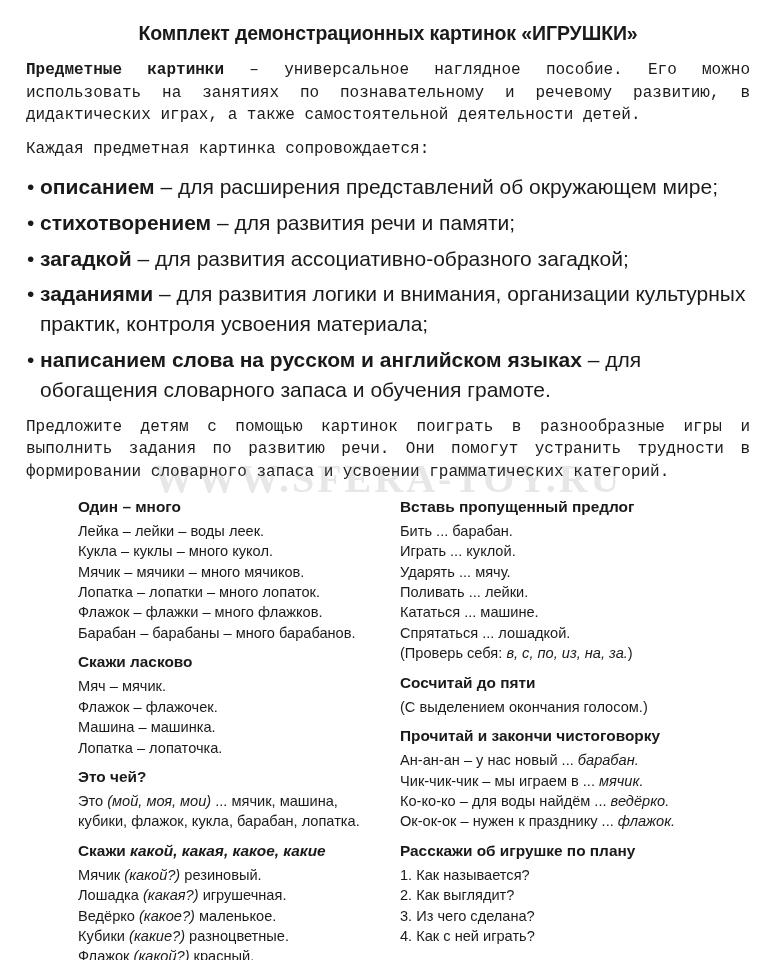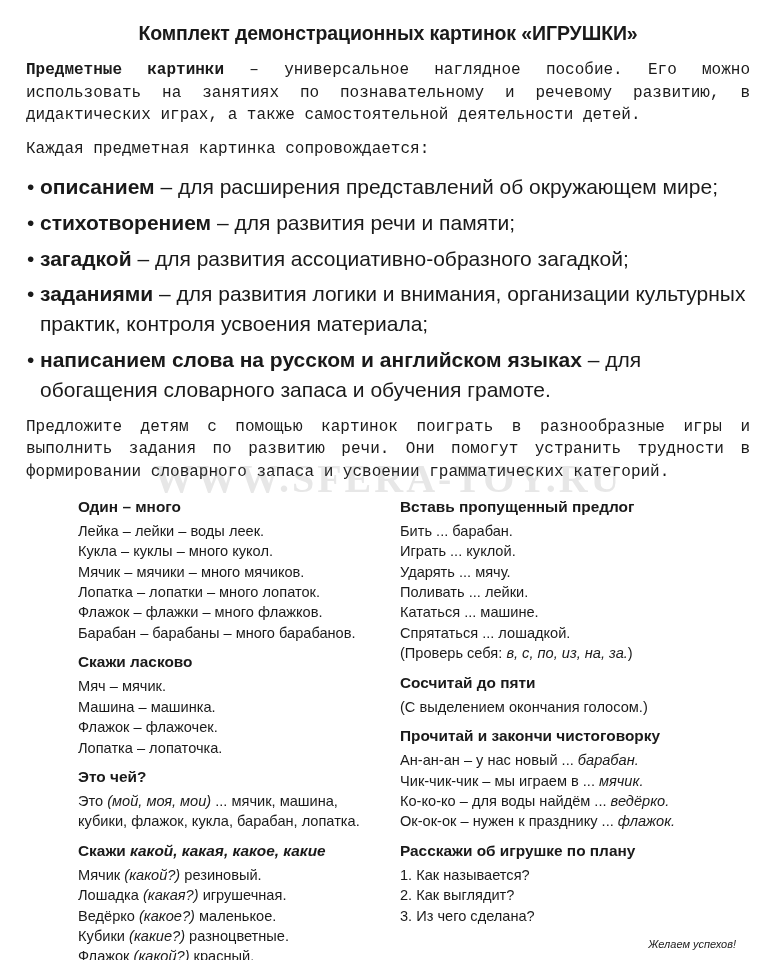--- a/index.html
+++ b/index.html
@@ -146,22 +146,22 @@
         <p class="line">Кукла – куклы – много кукол.</p>
         <p class="line">Мячик – мячики – много мячиков.</p>
         <p class="line">Лопатка – лопатки – много лопаток.</p>
         <p class="line">Флажок – флажки – много флажков.</p>
         <p class="line">Барабан – барабаны – много барабанов.</p>
       </div>
 
       <div class="blk">
         <h2>Скажи ласково</h2>
         <p class="line">Мяч – мячик.</p>
+        <p class="line">Флажок – флажочек.</p>
         <p class="line">Машина – машинка.</p>
-        <p class="line">Флажок – флажочек.</p>
         <p class="line">Лопатка – лопаточка.</p>
       </div>
 
       <div class="blk">
         <h2>Это чей?</h2>
         <p class="line hang">Это <span class="it">(мой, моя, мои)</span> ... мячик, машина, кубики, флажок, кукла, барабан, лопатка.</p>
       </div>
 
       <div class="blk">
         <h2>Скажи <span class="it">какой, какая, какое, какие</span></h2>
@@ -199,20 +199,21 @@
         <p class="line">Чик-чик-чик – мы играем в ... <span class="it">мячик.</span></p>
         <p class="line">Ко-ко-ко – для воды найдём ... <span class="it">ведёрко.</span></p>
         <p class="line">Ок-ок-ок – нужен к празднику ... <span class="it">флажок.</span></p>
       </div>
 
       <div class="blk">
         <h2>Расскажи об игрушке по плану</h2>
         <p class="line">1. Как называется?</p>
         <p class="line">2. Как выглядит?</p>
         <p class="line">3. Из чего сделана?</p>
+        <p class="line">4. Как с ней играть?</p>
       </div>
 
       <div class="closing">Желаем успехов!</div>
 
     </div>
 
   </div>
 
 </div>
 

